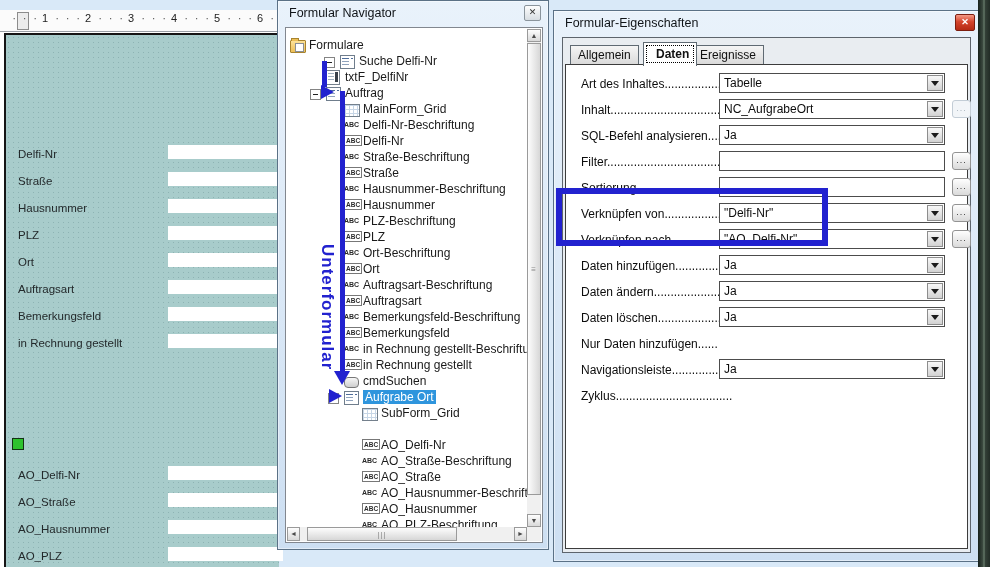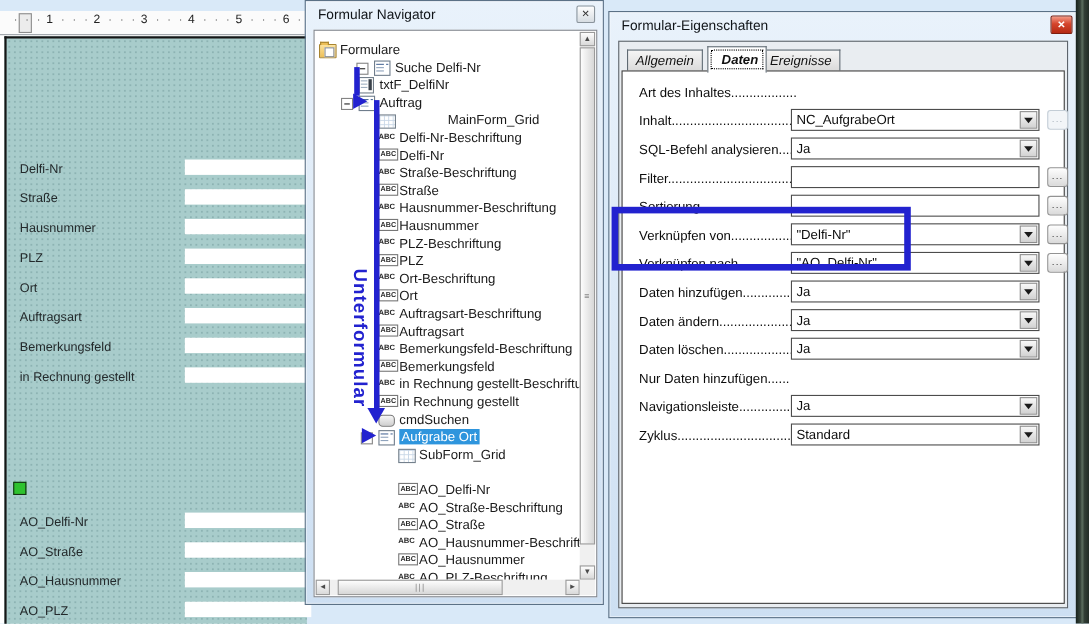--- a/index.html
+++ b/index.html
@@ -92,21 +92,21 @@
              box-sizing:border-box;z-index:40;}
 
   
   #prop-window{left:553px;top:10px;width:425px;height:550px;}
   #prop-panel{left:8px;top:26px;width:409px;height:516px;background:#e9edf1;
               border:1px solid #5d646c;box-sizing:border-box;}
   #prop-page{position:absolute;left:2px;top:26px;right:2px;bottom:3px;background:#ffffff;
              border:1px solid #3c3c3c;}
   .tab{position:absolute;top:7px;height:19px;background:linear-gradient(#f5f5f5,#d9d9d9);
        border:1px solid #5f6a73;border-bottom:none;font-size:12px;color:#111;
-       padding:0 7px;line-height:19px;font-style:italic;}
+       padding:0 7px;line-height:19px;}
   .tab.sel{top:4px;height:23px;background:#fff;font-weight:bold;line-height:22px;
        z-index:5;outline:1px dotted #000;outline-offset:-4px;padding-left:12px;}
   .prop-row{position:absolute;left:0;width:405px;height:20px;}
   .prop-label{position:absolute;left:15px;top:4px;font-size:12px;color:#0c0c0c;white-space:nowrap;}
   .prop-box{position:absolute;left:153px;top:0;width:226px;height:20px;background:#fff;
             border:1px solid #4c4c4c;box-sizing:border-box;}
   .prop-value{position:absolute;left:4px;top:2px;font-size:12px;color:#0c0c0c;white-space:nowrap;}
   .dd-btn{position:absolute;right:1px;top:1px;width:16px;height:16px;
           background:linear-gradient(#f8f8f8,#d2d2d2);border:1px solid #8d8d8d;box-sizing:border-box;}
   .dd-btn::before{content:"";position:absolute;left:3px;top:5px;width:0;height:0;
@@ -207,21 +207,21 @@
           <div class="ic ic-textfield" style="left: 39px;"></div>
           <div class="tree-label" style="left: 58px;">txtF_DelfiNr</div>
         </div>
         <div class="tree-row" style="top: 56px;">
           <div class="ic ic-expander" style="left: 23px;"></div>
           <div class="ic ic-formicon" style="left: 39px;"></div>
           <div class="tree-label" style="left: 58px;">Auftrag</div>
         </div>
         <div class="tree-row" style="top: 72px;">
           <div class="ic ic-grid" style="left: 57px;"></div>
-          <div class="tree-label" style="left: 76px; margin-left: 44px;">MainForm_Grid</div>
+          <div class="tree-label" style="left: 76px;">MainForm_Grid</div>
         </div>
         <div class="tree-row" style="top: 88px;">
           <div class="ic ic-labeltxt" style="left: 57px;">ABC</div>
           <div class="tree-label" style="left: 76px;">Delfi-Nr-Beschriftung</div>
         </div>
         <div class="tree-row" style="top: 104px;">
           <div class="ic ic-textbox" style="left: 57px;">ABC</div>
           <div class="tree-label" style="left: 76px;">Delfi-Nr</div>
         </div>
         <div class="tree-row" style="top: 120px;">
@@ -351,20 +351,24 @@
 
   <div id="prop-panel" class="abs">
     <div id="prop-tabs">
         <div class="tab" style="left: 7px;">Allgemein</div>
         <div class="tab sel" style="left: 80px;">Daten</div>
         <div class="tab" style="left: 129px;">Ereignisse</div>
       </div>
     <div id="prop-page">
         <div class="prop-row" style="top: 8px;">
           <div class="prop-label">Art des Inhaltes..................</div>
+          <div class="prop-box">
+            <div class="prop-value">Tabelle</div>
+            <div class="dd-btn"></div>
+          </div>
         </div>
         <div class="prop-row" style="top: 34px;">
           <div class="prop-label">Inhalt..................................</div>
           <div class="prop-box">
             <div class="prop-value">NC_AufgrabeOrt</div>
             <div class="dd-btn"></div>
           </div>
           <div class="more-btn disabled">...</div>
         </div>
         <div class="prop-row" style="top: 60px;">
@@ -430,24 +434,20 @@
         </div>
         <div class="prop-row" style="top: 294px;">
           <div class="prop-label">Navigationsleiste................</div>
           <div class="prop-box">
             <div class="prop-value">Ja</div>
             <div class="dd-btn"></div>
           </div>
         </div>
         <div class="prop-row" style="top: 320px;">
           <div class="prop-label">Zyklus...................................</div>
-          <div class="prop-box">
-            <div class="prop-value">Standard</div>
-            <div class="dd-btn"></div>
-          </div>
         </div>
       </div>
   </div>
 </div>
 
 <div id="anno-rect" class="abs"></div>
 
 <div id="right-strip" class="abs"></div>
 <div id="right-strip-line" class="abs"></div>
 

